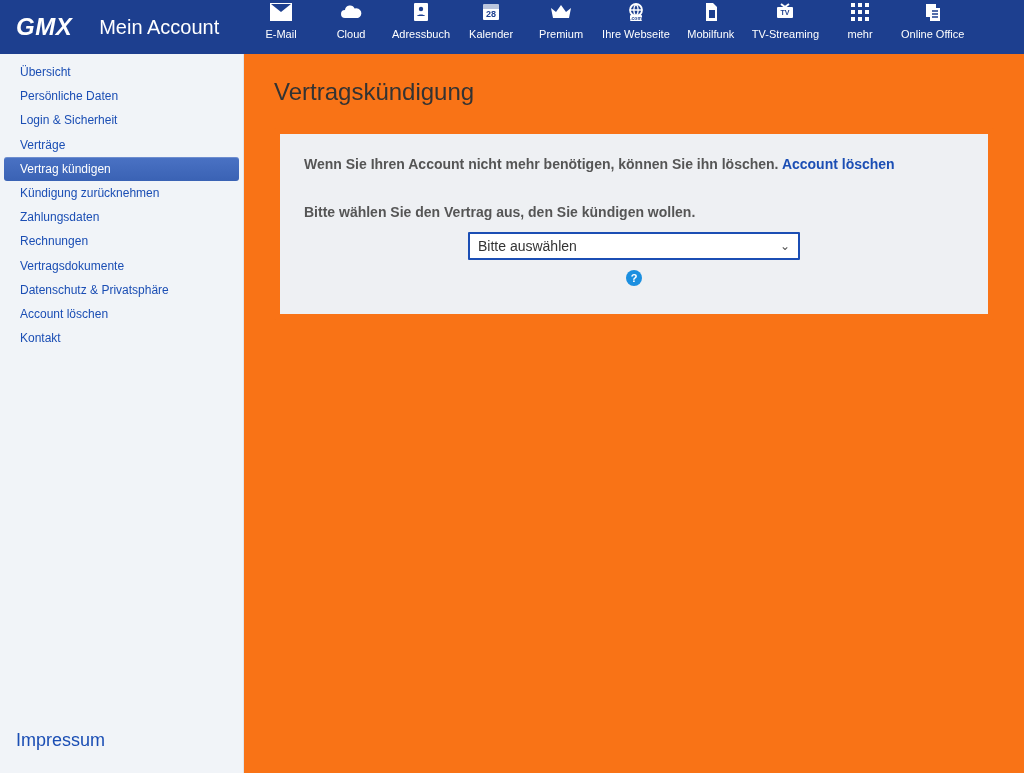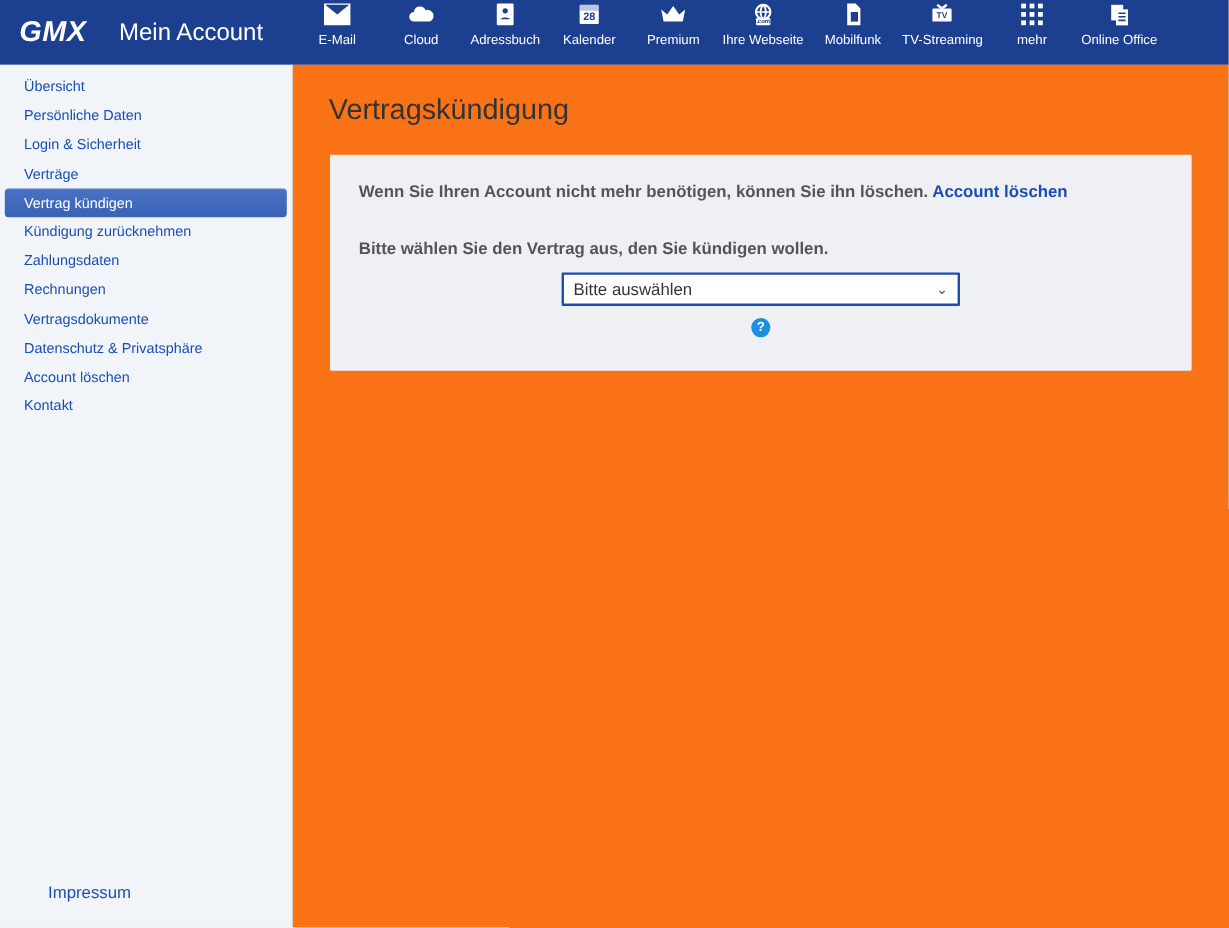--- a/index.html
+++ b/index.html
@@ -32,28 +32,28 @@
     font-size: 12px; color: #1b4eb4; padding: 4px 12px 4px 16px; cursor: pointer;
     line-height: 1.35;
   }
   .sidebar li.active {
     background: linear-gradient(#4a72c4, #3a62b4);
     color: #fff; border-radius: 3px;
     box-shadow: inset 0 1px 0 rgba(255,255,255,0.2);
   }
   .sidebar-footer { margin-top: auto; padding: 0 16px 16px 16px; }
   .sidebar-footer a {
-    display: block; font-size: 14px; color: #1b4eb4; text-decoration: none;
-    padding: 6px 0; cursor: pointer; margin-left: 24px;
+    display: block; font-size: 18px; color: #1b4eb4; text-decoration: none;
+    padding: 6px 0; cursor: pointer;
   }
   
   .main { flex: 1; background: #f97316; padding: 24px 30px 24px 30px; overflow: auto; }
   .page-title { font-size: 24px; color: #333; margin-bottom: 22px; font-weight: 500; }
   .info-box {
-    background: #eef0f3; border: 1px solid #f97316; border-radius: 2px;
+    background: #eef0f3; border: 6px solid #f97316; border-radius: 2px;
     padding: 22px 24px 28px 24px;
   }
   .info-line { font-size: 14px; font-weight: 700; color: #555; margin-bottom: 32px; }
   .info-line a { color: #1b4eb4; text-decoration: none; cursor: pointer; font-weight: 700;}
   .select-label { font-size: 14px; font-weight: 700; color: #555; margin-bottom: 12px; }
   .select-row { display: flex; align-items: center; gap: 10px; flex-direction: column; }
   .select-box {
     width: 332px; height: 28px; border: 2px solid #1b4eb4; background: #fff;
     display: flex; align-items: center; justify-content: space-between;
     padding: 0 8px; font-size: 14px; color: #333; cursor: pointer;

